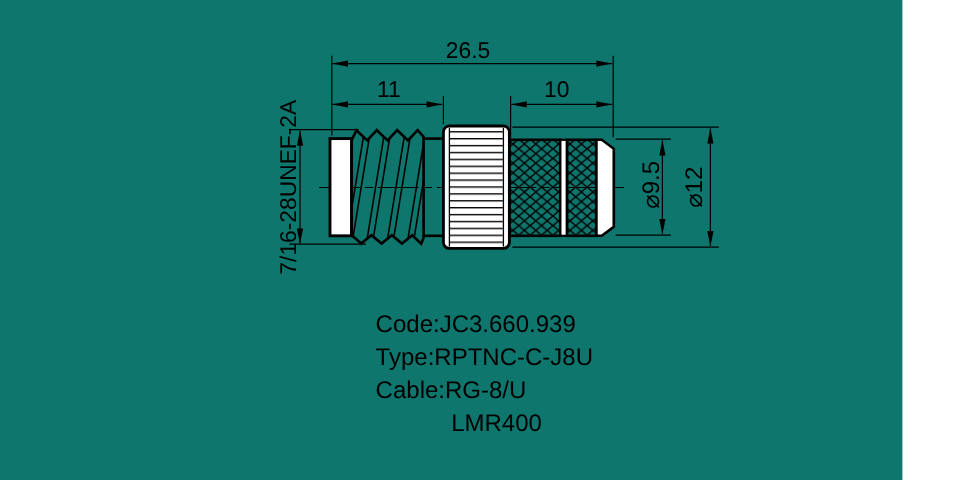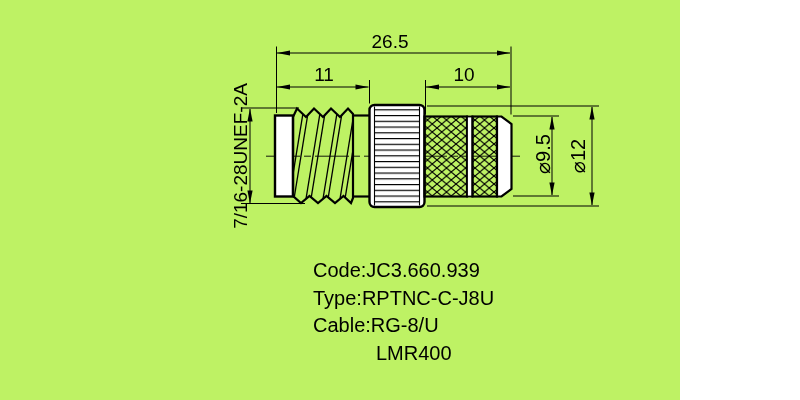--- a/index.html
+++ b/index.html
@@ -5,23 +5,23 @@
   html, body {
     margin: 0;
     padding: 0;
     width: 800px;
     height: 400px;
     background: #ffffff;
     overflow: hidden;
   }
   .stage {
     position: relative;
-    width: 680px;
+    width: 752px;
     height: 400px;
-    background: #bef264;
+    background: #0f766e;
   }
   svg {
     display: block;
   }
   .dim-text {
     font-family: "Liberation Sans", "DejaVu Sans", sans-serif;
     font-size: 19px;
     fill: #000000;
   }
   .dia-text {

